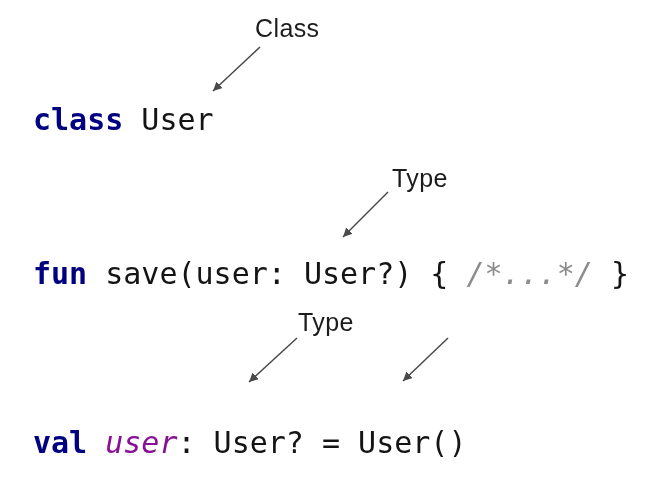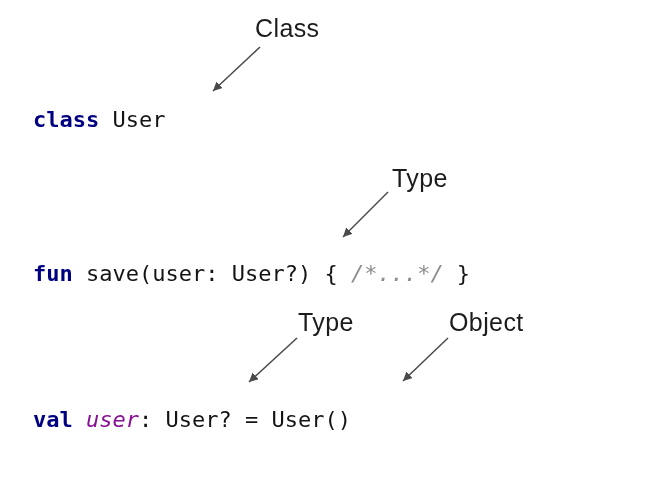--- a/index.html
+++ b/index.html
@@ -31,21 +31,21 @@
     line-height: 30px;
     letter-spacing: 0.4px;
     color: var(--label, #1c1c1c);
     white-space: nowrap;
   }
   .code {
     position: absolute;
     left: 33px;
     margin: 0;
     font-family: "DejaVu Sans Mono", "Liberation Mono", monospace;
-    font-size: 22px;
+    font-size: 30px;
     line-height: 34px;
     color: var(--code, #141414);
     white-space: pre;
   }
   .tok-keyword  { color: var(--keyword, #000080); font-weight: bold; }
   .tok-plain    { color: var(--code, #141414); }
   .tok-comment  { color: var(--comment, #8c8c8c); font-style: italic; }
   .tok-property { color: var(--property, #871094); font-style: italic; }
 </style>
 </head>
@@ -66,21 +66,20 @@
         <line x1="448" y1="338" x2="403" y2="381" stroke="#4a4a4a" stroke-width="1.5" marker-end="url(#ah)"></line>
       </g>
   </svg>
 
   <div class="label" style="left: 255px; top: 13px;">Class</div>
 
   <div class="label" style="left: 392px; top: 163px;">Type</div>
 
   <div class="label" style="left: 298px; top: 307px;">Type</div>
 
-  <div class="label" style="left: 449px; top: 307px;">Object</div>
 
   <pre class="code" style="top: 103px;"><span class="tok-keyword">class</span><span class="tok-plain"> User</span></pre>
 
   <pre class="code" style="top: 257px;"><span class="tok-keyword">fun</span><span class="tok-plain"> save(user: User?) { </span><span class="tok-comment">/*...*/</span><span class="tok-plain"> }</span></pre>
 
-  <pre class="code" style="top: 403px;"><span class="tok-keyword">val</span><span class="tok-plain"> </span><span class="tok-property">user</span><span class="tok-plain">: User? = User()</span></pre>
+  <pre class="code" style="top: 426px;"><span class="tok-keyword">val</span><span class="tok-plain"> </span><span class="tok-property">user</span><span class="tok-plain">: User? = User()</span></pre>
 
 </div>
 
 </body></html>

